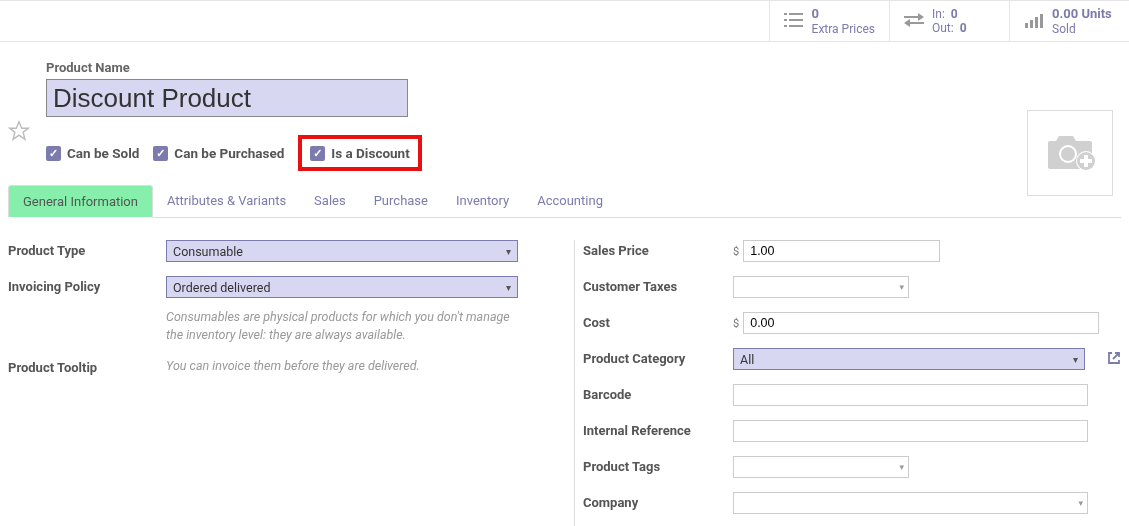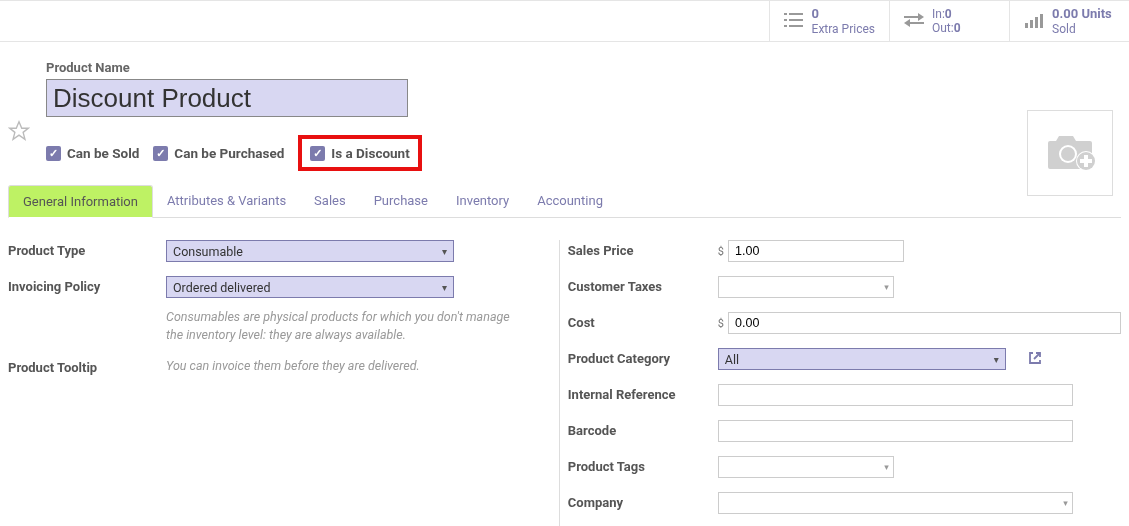--- a/index.html
+++ b/index.html
@@ -3,46 +3,46 @@
 <meta charset="utf-8">
 <style>
 * { box-sizing: border-box; margin: 0; padding: 0; }
 body { font-family: -apple-system, BlinkMacSystemFont, "Segoe UI", Roboto, sans-serif; font-size: 13px; color: #4c4c4c; background: #fff; width: 1129px; }
 .statbar { display: flex; justify-content: flex-end; border-top: 1px solid #e5e5e5; border-bottom: 1px solid #e5e5e5; height: 42px; }
 .stat { display: flex; align-items: center; gap: 8px; padding: 4px 14px; border-left: 1px solid #e5e5e5; min-width: 120px; }
 .stat-icon { color: #999; font-size: 18px; }
 .stat-content { display: flex; flex-direction: column; line-height: 1.2; }
 .stat-value { color: #7c7bad; font-weight: bold; font-size: 13px; }
 .stat-label { color: #7c7bad; font-size: 12px; }
-.stat-row { display: flex; }
+.stat-row { display: flex; gap: 6px; }
 .stat-row .k { color: #7c7bad; font-size: 12px; }
 .stat-row .v { color: #7c7bad; font-weight: bold; font-size: 12px; }
 .form-sheet { padding: 18px 8px 0 8px; position: relative; }
 .product-header { display: flex; align-items: flex-start; gap: 16px; }
 .star { font-size: 22px; color: #bbb; margin-top: 60px; }
 .header-main { flex: 1; }
 .field-label { font-size: 13px; font-weight: bold; color: #666; margin-bottom: 4px; display: block; }
 .product-name-input { font-size: 26px; padding: 2px 6px; background: #d8d7f2; border: 1px solid #888; width: 362px; height: 38px; color: #333; }
 .flags { display: flex; gap: 14px; margin-top: 18px; align-items: center; }
 .flag { display: flex; align-items: center; gap: 6px; font-weight: bold; font-size: 13.5px; color: #555; }
 .cb { width: 15px; height: 15px; background: #7c7bad; border-radius: 2px; display: inline-flex; align-items: center; justify-content: center; color: white; font-size: 11px; line-height: 1; }
 .flag-highlight { border: 4px solid #e81010; padding: 6px 8px; }
 .image-box { position: absolute; right: 16px; top: 68px; width: 86px; height: 86px; border: 1px solid #ddd; display: flex; align-items: center; justify-content: center; }
 .tabs { display: flex; border-bottom: 1px solid #ddd; margin-top: 14px; }
 .tab { padding: 8px 14px; font-size: 13px; color: #7c7bad; cursor: pointer; }
-.tab.active { color: #555; border: 1px solid #ddd; border-bottom: 1px solid #fff; margin-bottom: -1px; background: #bef264; border-radius: 3px 3px 0 0; }
+.tab.active { color: #555; border: 1px solid #ddd; border-bottom: 1px solid #fff; margin-bottom: -1px; background: #86efac; border-radius: 3px 3px 0 0; }
 .tab-content { display: flex; gap: 40px; padding: 22px 0 20px 0; }
 .col { flex: 1; }
 .form-row { display: flex; align-items: flex-start; margin-bottom: 14px; }
 .form-row .lbl { width: 158px; font-weight: bold; font-size: 13px; color: #555; flex-shrink: 0; padding-top: 3px; }
 .form-row .val { flex: 1; }
-.select-like { background: #d8d7f2; border: 1px solid #7c7bad; height: 22px; padding: 2px 6px; font-size: 12.5px; color: #333; display: flex; align-items: center; justify-content: space-between; width: 288px; }
+.select-like { background: #d8d7f2; border: 1px solid #7c7bad; height: 22px; padding: 2px 6px; font-size: 12.5px; color: #333; display: flex; align-items: center; justify-content: space-between; width: 352px; }
 .select-like .caret { font-size: 10px; color: #555; }
 .help-text { font-size: 12.5px; color: #999; font-style: italic; line-height: 1.4; width: 352px; }
-.input-plain { border: 1px solid #ccc; height: 22px; padding: 2px 6px; font-size: 12.5px; background: #fff; width: 176px; }
+.input-plain { border: 1px solid #ccc; height: 22px; padding: 2px 6px; font-size: 12.5px; background: #fff; width: 197px; }
 .input-wide { width: 355px; }
 .input-tags { width: 176px; display: flex; align-items: center; justify-content: flex-end; padding-right: 4px; }
 .input-tags .caret { font-size: 9px; color: #999; }
 .currency-wrap { display: flex; align-items: center; gap: 4px; }
 .currency { font-size: 11px; color: #777; }
 .cat-wrap { display: flex; align-items: center; gap: 22px; }
 .ext-link { color: #7c7bad; font-size: 13px; }
 .col-right { border-left: 1px solid #ddd; padding-left: 8px; }
 .col-right .form-row .lbl { width: 150px; }
 </style>
@@ -200,21 +200,21 @@
         <div class="val">
           <div class="input-plain input-tags">
               <span class="caret">▾</span>
             </div>
         </div>
       </div>
       <div class="form-row">
         <div class="lbl">Cost</div>
         <div class="val currency-wrap">
           <span class="currency">$</span>
-          <input class="input-plain input-wide" style="width: 393px;" value="0.00">
+          <input class="input-plain input-wide" style="width: 356px;" value="0.00">
         </div>
       </div>
       <div class="form-row">
         <div class="lbl">Product Category</div>
         <div class="val cat-wrap">
           <div class="select-like">
             <span>All</span>
             <span class="caret">▾</span>
           </div>
           <span class="ext-link">
@@ -222,25 +222,25 @@
                 <g fill="none" stroke="#7c7bad" stroke-width="1.8">
                   <path d="M5 2 L2 2 L2 12 L12 12 L12 9"></path>
                   <path d="M8 2 L12 2 L12 6"></path>
                   <path d="M12 2 L6 8"></path>
                 </g>
               </svg>
           </span>
         </div>
       </div>
       <div class="form-row">
+        <div class="lbl">Barcode</div>
+        <div class="val"><input class="input-plain input-wide" style=""></div>
+      </div>
+      <div class="form-row">
         <div class="lbl">Internal Reference</div>
-        <div class="val"><input class="input-plain input-wide" style=""></div>
-      </div>
-      <div class="form-row">
-        <div class="lbl">Barcode</div>
         <div class="val"><input class="input-plain input-wide" style=""></div>
       </div>
       <div class="form-row">
         <div class="lbl">Product Tags</div>
         <div class="val">
           <div class="input-plain input-tags">
               <span class="caret">▾</span>
             </div>
         </div>
       </div>

